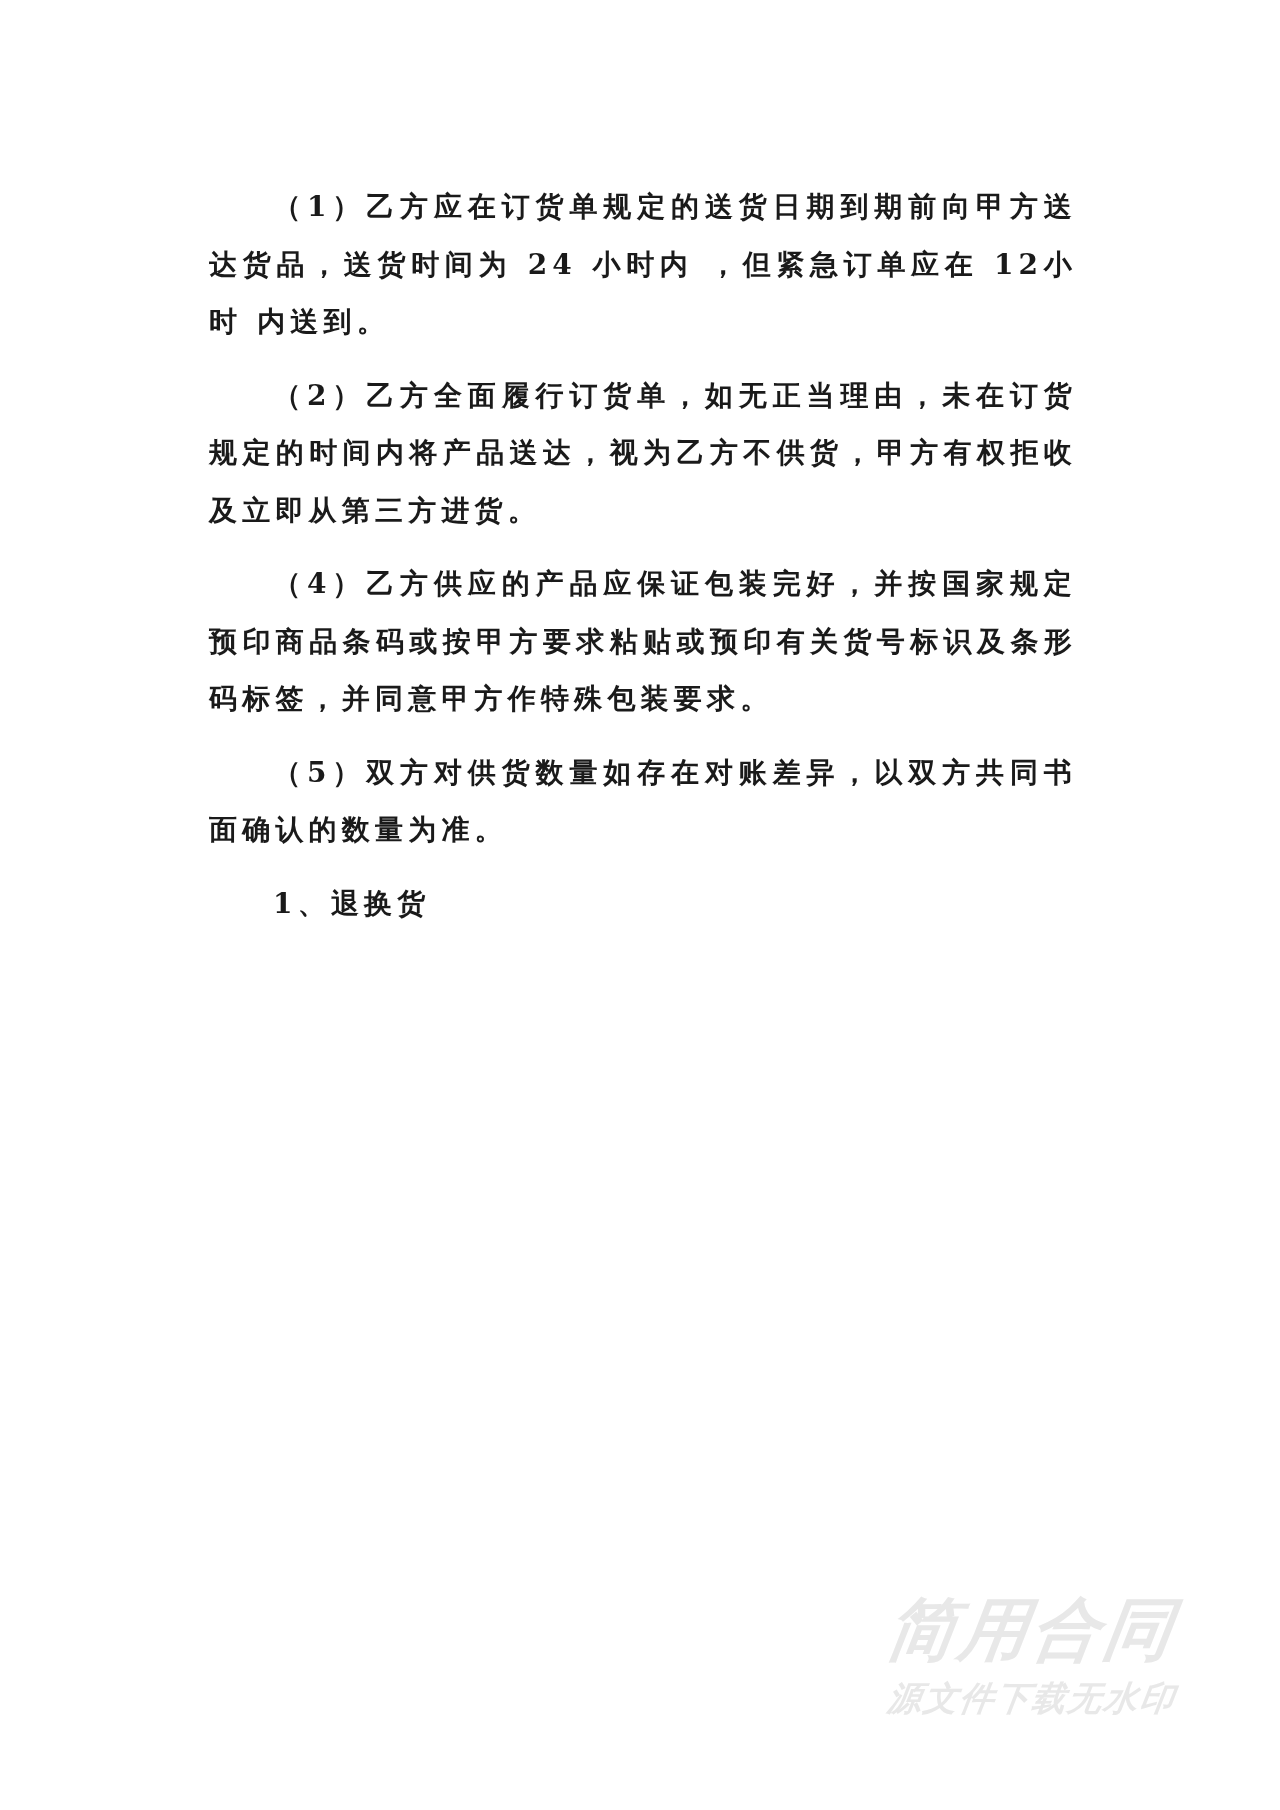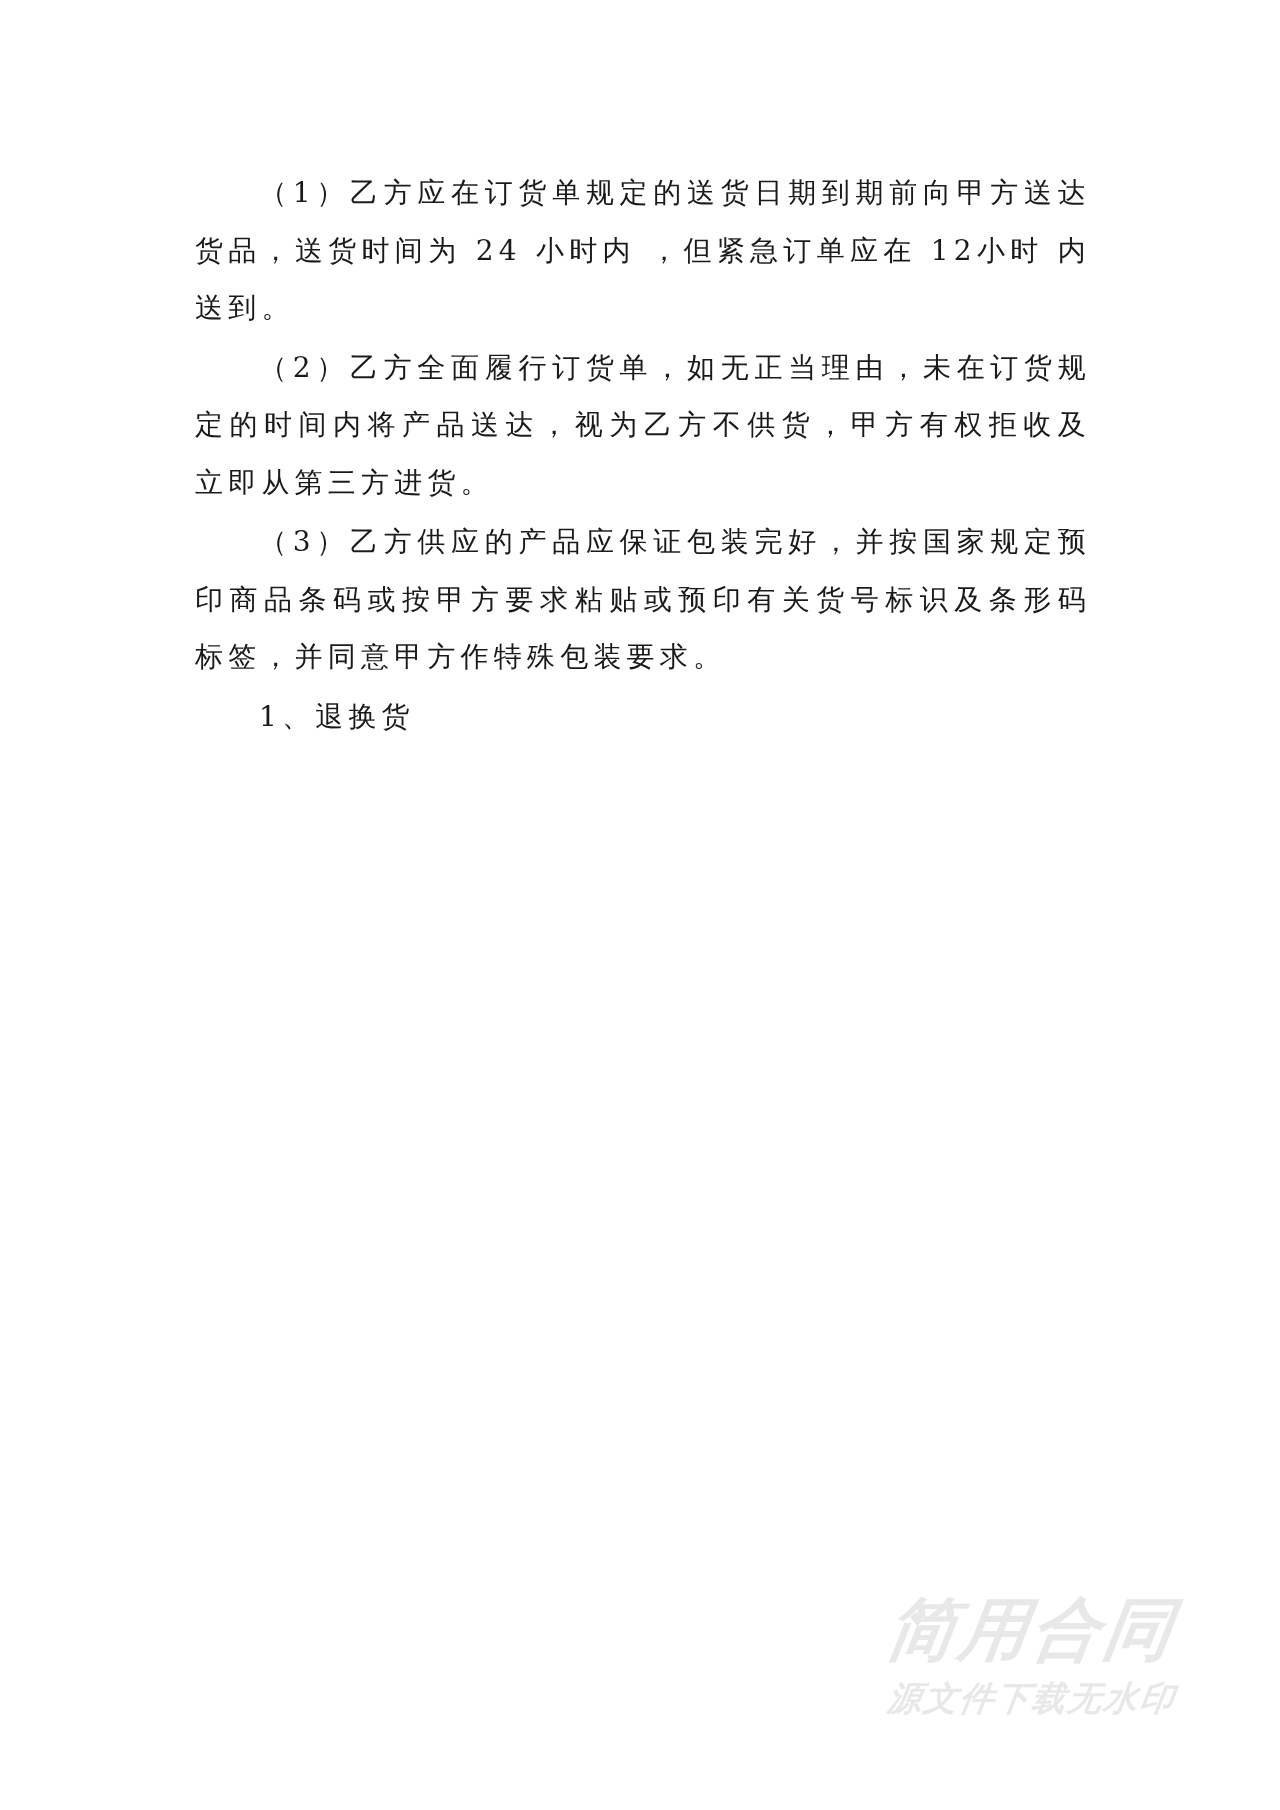--- a/index.html
+++ b/index.html
@@ -8,38 +8,39 @@
     position: absolute; left: 0; top: 0; width: 1280px; height: 1810px;
     background: #ffffff;
   }
   .content {
     position: absolute; left: 193px; top: 162px; width: 900px;
     font-family: "DejaVu Serif", "Liberation Serif", serif;
     font-size: 28px; color: #1a1a1a;
     line-height: 57.5px;
     letter-spacing: 5.2px;
   }
-  .para { margin: 2px; text-indent: 64px; text-align: justify; }
+  .para { margin: 16px; text-indent: 64px; text-align: justify; font-weight: bold; }
   .para.section { text-indent: 64px; }
   .watermark {
     position: absolute; left: 888px; top: 1590px; width: 320px;
     font-family: "DejaVu Sans", "Liberation Sans", sans-serif;
     color: #e8e8e8; font-weight: bold; font-style: italic;
   }
   .wm-title { font-size: 68px; letter-spacing: 4px; line-height: 80px; transform: skewX(-8deg); }
   .wm-sub { font-size: 34px; letter-spacing: 2px; line-height: 44px; margin-top: 6px; transform: skewX(-8deg); }
 </style>
 </head>
 <body>
 
 <div class="page">
   <div class="content">
     <p class="para">（1）乙方应在订货单规定的送货日期到期前向甲方送达货品，送货时间为 24 小时内 ，但紧急订单应在 12小时 内送到。</p>
     <p class="para">（2）乙方全面履行订货单，如无正当理由，未在订货规定的时间内将产品送达，视为乙方不供货，甲方有权拒收及立即从第三方进货。</p>
-    <p class="para">（3）乙方供应的产品应保证包装完好，并按国家规定预印商品条码或按甲方要求粘贴或预印有关货号标识及条形码标签，并同意甲方作特殊包装要求。</p>
+    <p class="para">（4）乙方供应的产品应保证包装完好，并按国家规定预印商品条码或按甲方要求粘贴或预印有关货号标识及条形码标签，并同意甲方作特殊包装要求。</p>
+    <p class="para">（5）双方对供货数量如存在对账差异，以双方共同书面确认的数量为准。</p>
     <p class="para section">1、退换货</p>
   </div>
 
   <div class="watermark">
     <div class="wm-title">简用合同</div>
     <div class="wm-sub">源文件下载无水印</div>
   </div>
 </div>
 
 </body></html>

